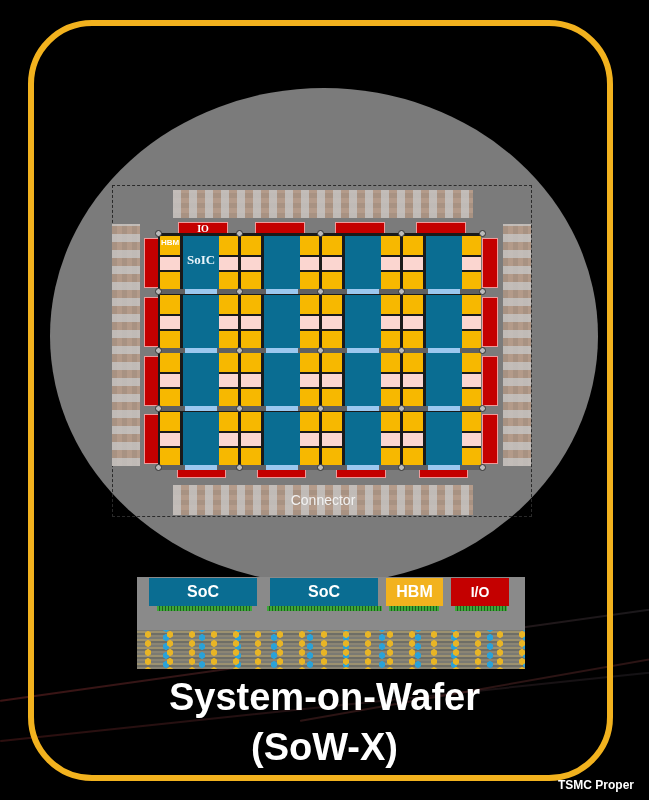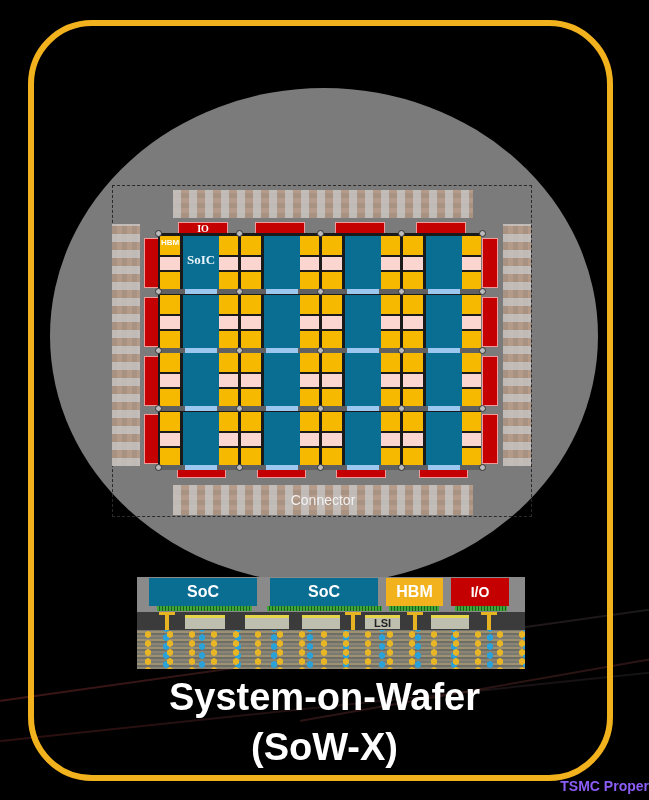--- a/index.html
+++ b/index.html
@@ -33,21 +33,21 @@
   .pillar{position:absolute;top:0;width:4px;height:18px;background:#e6b422;}
   .pillar:before{content:"";position:absolute;top:0;left:-6px;width:16px;height:3px;background:#e6b422;}
   .lsi{position:absolute;top:3px;height:14px;background:#bfbfb0;border-top:3px solid #e6d44a;box-sizing:border-box;font-size:11px;color:#222;font-weight:bold;text-align:center;line-height:11px;}
   .substrate{position:absolute;left:0;top:53px;width:100%;height:39px;
     background:
       radial-gradient(circle, #e8b525 0 3px, transparent 3.5px) 0 0/22px 9px,
       radial-gradient(circle, #2aa2d8 0 3px, transparent 3.5px) 11px 30px/36px 9px,
       repeating-linear-gradient(0deg,#8b8574 0 2px,#6e6e66 2px 4px,#9c9170 4px 6px,#7a7a73 6px 8px),
       #7c7a70;}
   .title{position:absolute;left:0;width:649px;text-align:center;color:#fff;font-weight:bold;}
-  .corner{position:absolute;right:0;top:778px;color:#8b5cf6;font-weight:bold;font-size:14px;white-space:nowrap;}
+  .corner{position:absolute;right:15px;top:778px;color:#ffffff;font-weight:bold;font-size:12px;white-space:nowrap;}
 </style>
 </head>
 <body>
 
 <div class="streak" style="left:0;top:700px;width:700px;background:linear-gradient(90deg,rgba(120,40,40,.5),rgba(80,80,90,.3));transform:rotate(-8deg);"></div>
 <div class="streak" style="left:0;top:740px;width:700px;background:linear-gradient(90deg,rgba(90,30,30,.5),rgba(60,60,70,.3));transform:rotate(-6deg);"></div>
 <div class="streak" style="left:300px;top:720px;width:400px;background:rgba(110,50,50,.4);transform:rotate(-10deg);"></div>
 
 <div class="frame"></div>
 
@@ -352,30 +352,19 @@
 
 <div class="xsec">
   <div class="xblk" style="left:12px;width:108px;background:#0a6d92;"><span>SoC</span></div>
   <div class="xblk" style="left:133px;width:108px;background:#0a6d92;"><span>SoC</span></div>
   <div class="xblk" style="left:249px;width:57px;background:#f2b21e;"><span>HBM</span></div>
   <div class="xblk" style="left:314px;width:58px;background:#c40000;font-size:14px;"><span>I/O</span></div>
   <div class="bump" style="left:20px;width:95px;"></div>
   <div class="bump" style="left:130px;width:115px;"></div>
   <div class="bump" style="left:252px;width:50px;"></div>
   <div class="bump" style="left:318px;width:52px;"></div>
-  <div class="interposer">
-    <div class="pillar" style="left:28px;"></div>
-    <div class="lsi" style="left:48px;width:40px;"></div>
-    <div class="lsi" style="left:108px;width:44px;"></div>
-    <div class="lsi" style="left:165px;width:38px;"></div>
-    <div class="pillar" style="left:214px;"></div>
-    <div class="lsi" style="left:228px;width:35px;"><span>LSI</span></div>
-    <div class="pillar" style="left:276px;"></div>
-    <div class="lsi" style="left:294px;width:38px;"></div>
-    <div class="pillar" style="left:350px;"></div>
-  </div>
   <div class="substrate"></div>
 </div>
 
 <div class="title" style="top:676px;font-size:38px;">System-on-Wafer</div>
 <div class="title" style="top:726px;font-size:38px;">(SoW-X)</div>
 
 <div class="corner">TSMC Proper</div>
 
 </body></html>

